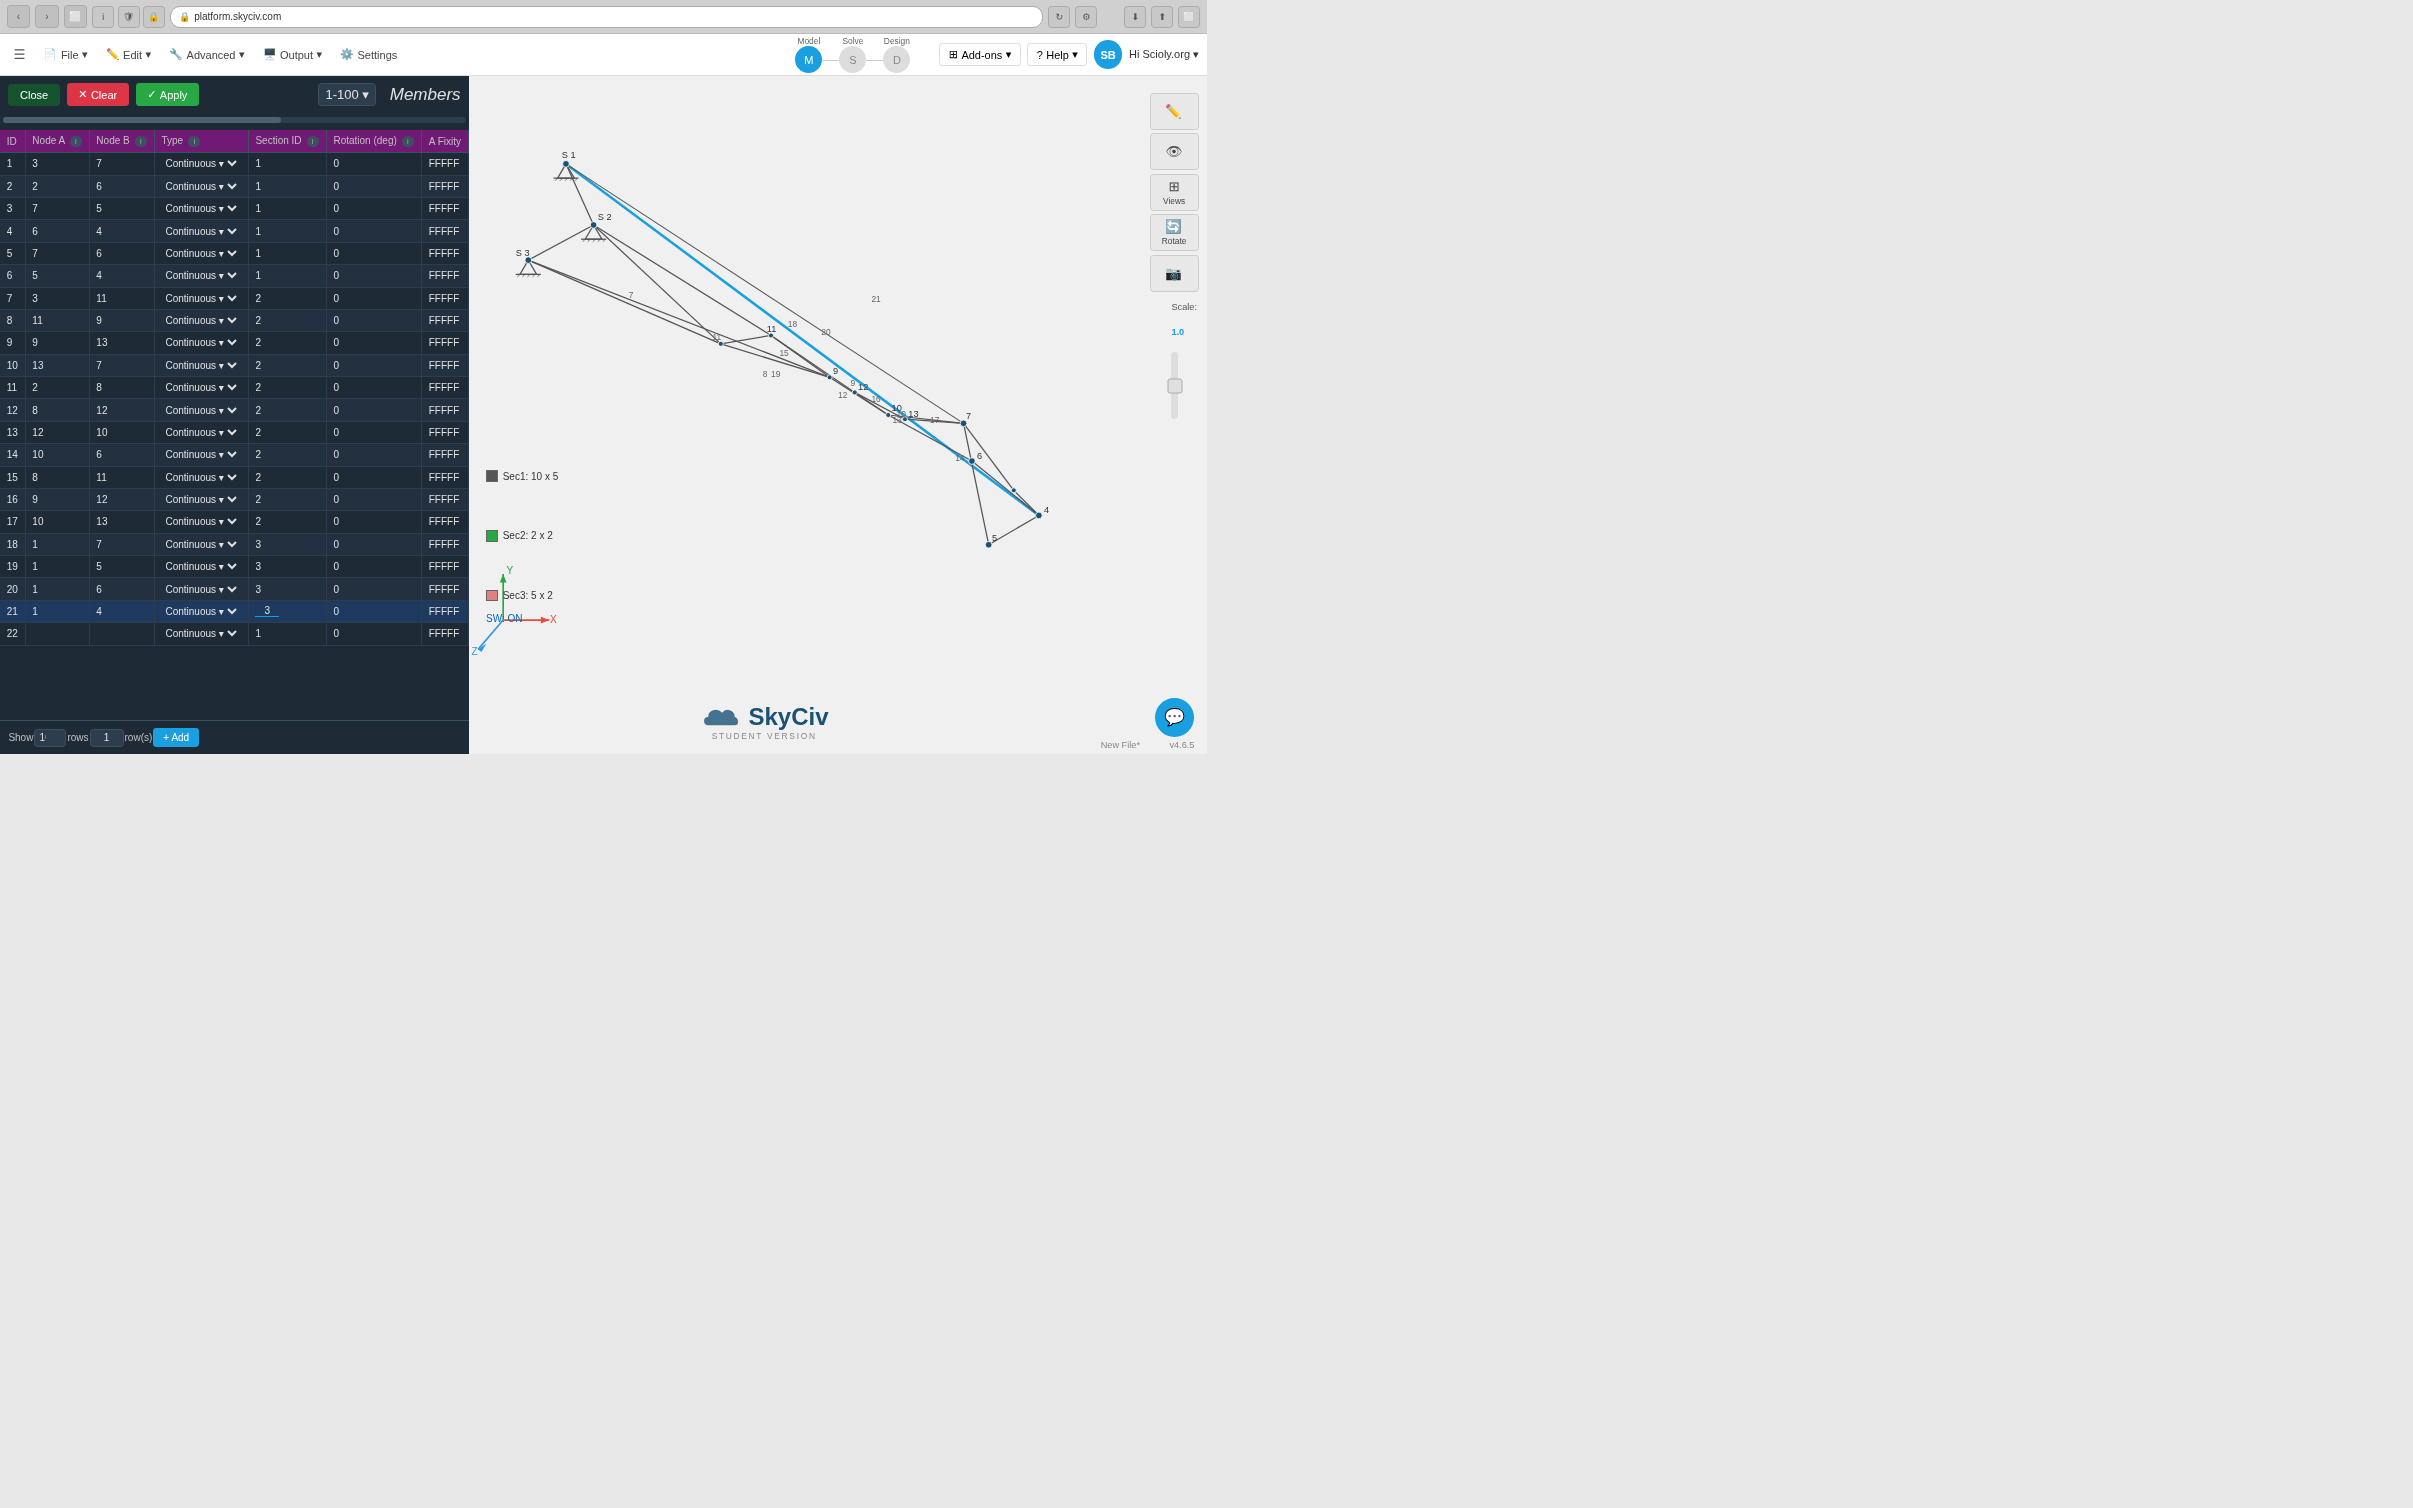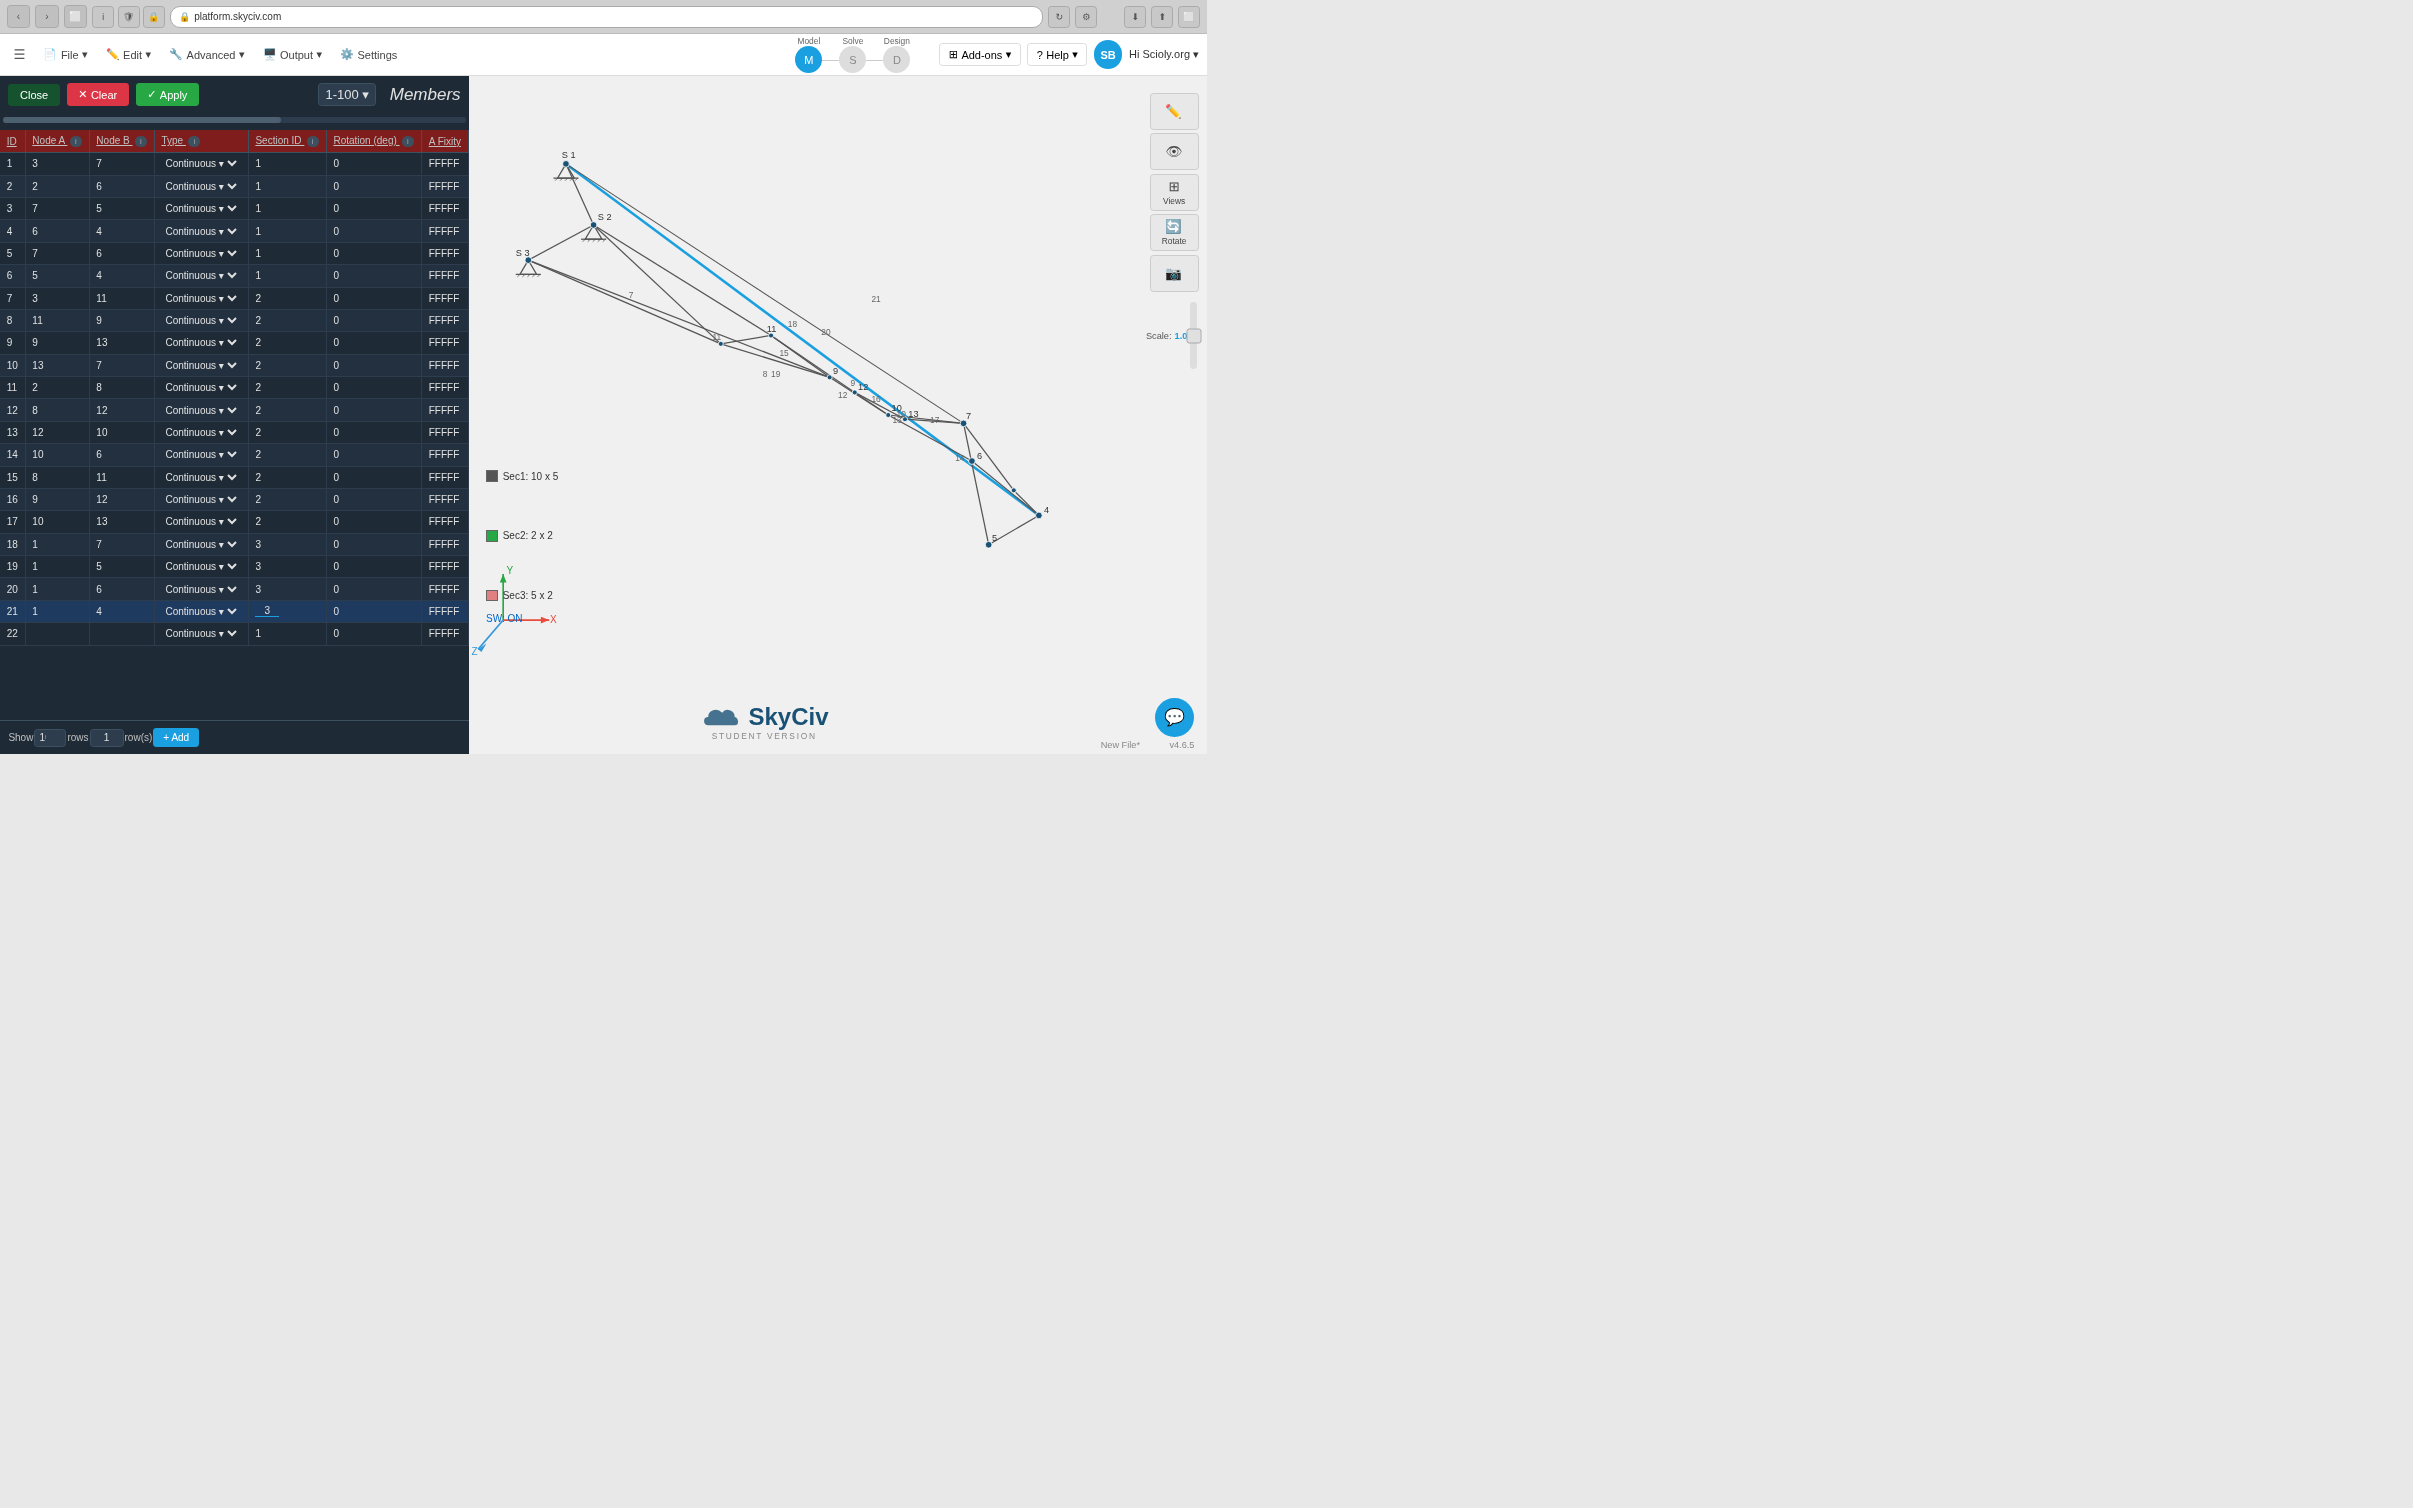--- a/index.html
+++ b/index.html
@@ -180,30 +180,29 @@
       flex: 1;
       overflow-y: auto;
       overflow-x: auto;
     }
     .members-table {
       width: 100%;
       border-collapse: collapse;
       font-size: 10px;
     }
     .members-table th {
-      background: #7f1d1d;
+      background: #701a75;
       color: #c0c0c0;
       padding: 5px 6.7px;
       text-align: left;
       border-right: 0.8px solid #3d5060;
       border-bottom: 0.8px solid #3d5060;
       position: sticky; top: 0;
       white-space: nowrap;
       font-weight: normal;
-      text-decoration: underline;
     }
     .members-table td {
       padding: 4.2px 6.7px;
       border-right: 0.8px solid #2d3d4d;
       border-bottom: 0.8px solid #2d3d4d;
       color: #e0e0e0;
       background: #1e2a35;
     }
     .members-table tr:nth-child(even) td { background: #223040; }
     .members-table tr.active-row td { background: #1e3a5f; }
@@ -369,22 +368,22 @@
       font-size: 8.4px; color: #444;
       gap: 1.7px;
     }
     .rt-icon { font-size: 13.4px; }
 
     
     .scale-control {
       position: absolute;
       right: 10px;
       top: 226px;
-      display: flex; align-items: center;
-      gap: 3px;
+      display: flex; flex-direction: column; 
+      gap: 15px;
     }
     .scale-label { font-size: 9.2px; color: #555; }
     .scale-value { font-size: 9.2px; color: #1a9fe0; font-weight: bold; }
     .scale-slider-track {
       width: 6.7px;
       height: 67px;
       background: #ddd;
       border-radius: 3.4px;
       position: relative;
       cursor: pointer;

